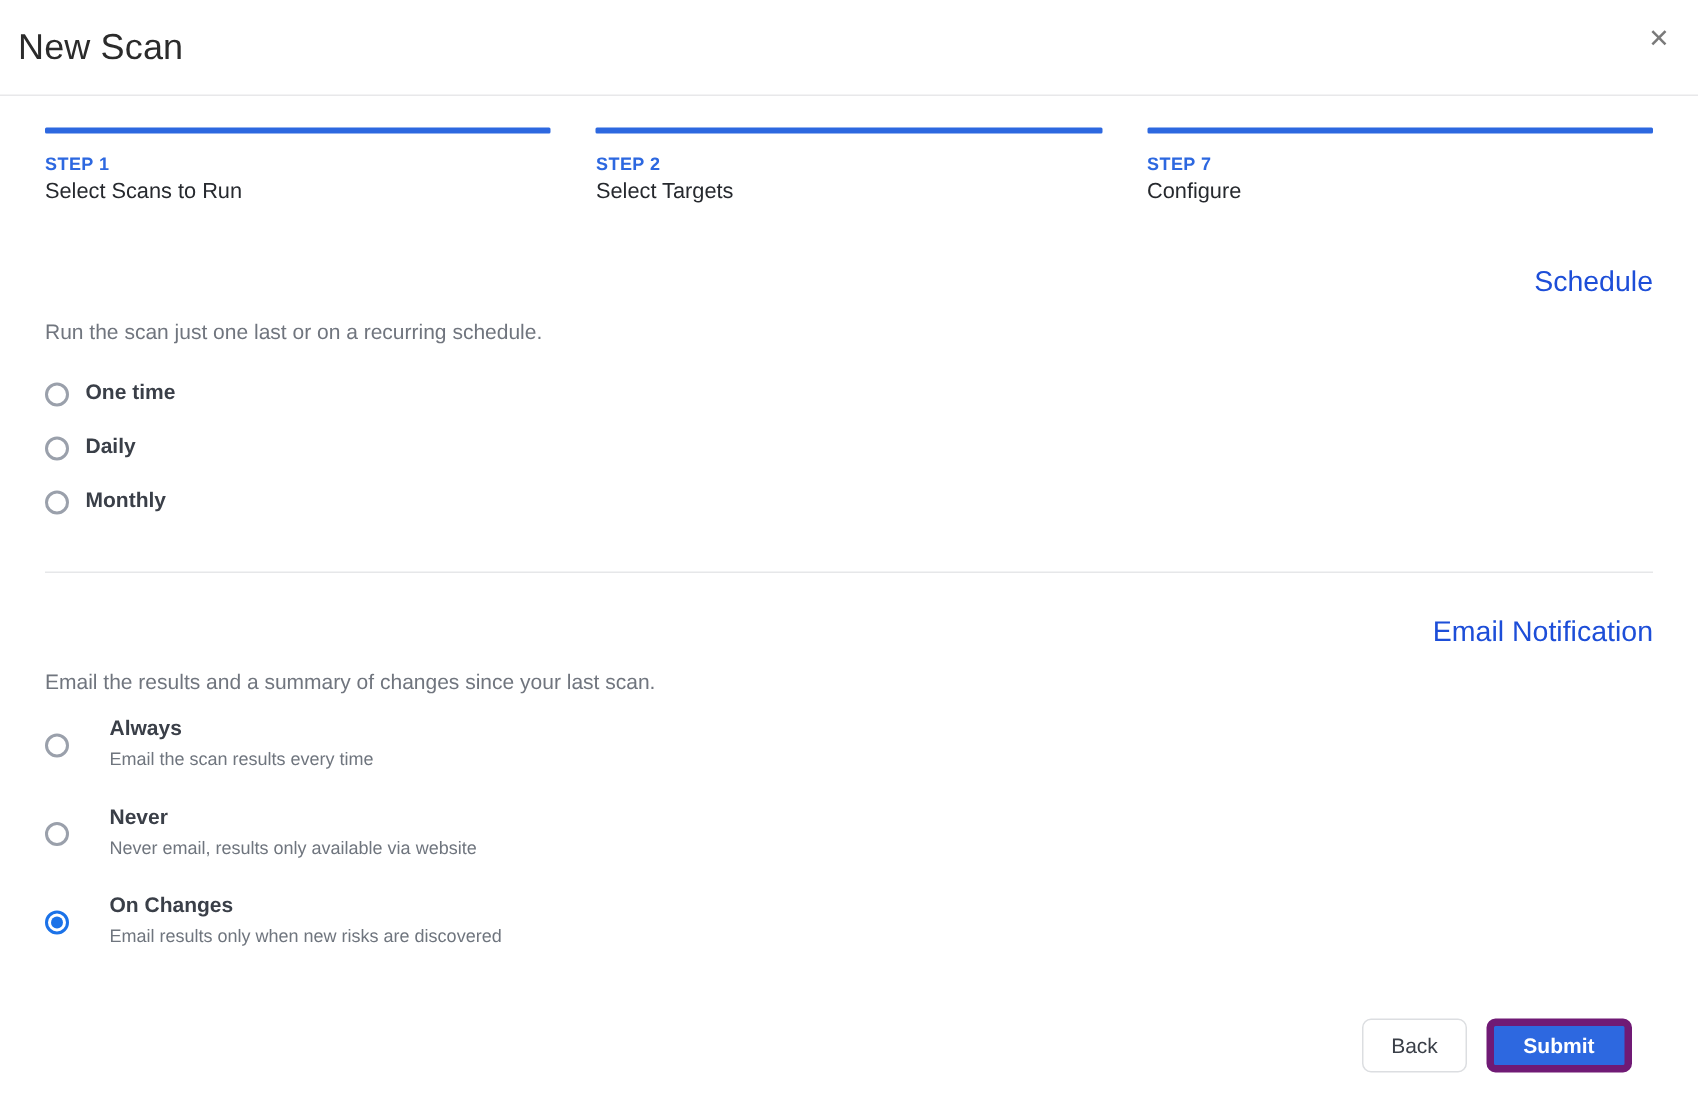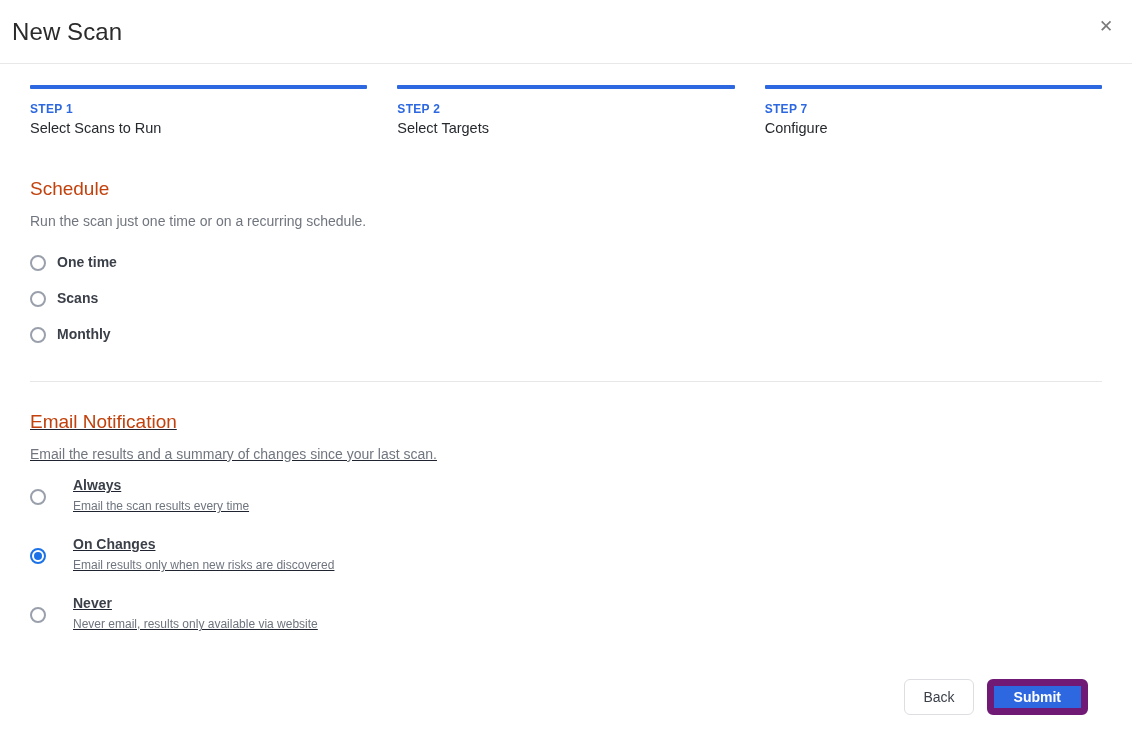--- a/index.html
+++ b/index.html
@@ -74,27 +74,28 @@
     font-size: 14.5px;
     font-weight: 400;
     color: #26292e;
   }
 
   
   .section {
     padding: 0 30px;
   }
   .sec-schedule { margin-top: 42px; }
-  .sec-email { margin-top: 29px; text-decoration: underline; }
+  .sec-email { margin-top: 29px; }
 
   .section-title {
     font-size: 19px;
     font-weight: 400;
-    color: #c2410c;
+    color: #1d4ed8;
     line-height: 1.2;
+    text-align: right;
   }
   .section-desc {
     margin-top: 11px;
     font-size: 14px;
     color: #70757e;
     line-height: 1.3;
   }
 
   .radio-list { margin-top: 14px; }
   .radio-row {
@@ -171,21 +172,21 @@
     justify-content: center;
   }
   .btn-back {
     background: #ffffff;
     border: 1px solid #dcdee1;
     color: #3a3f48;
     font-weight: 400;
   }
   .btn-submit {
     background: #2d68e0;
-    border: 7px solid #701a75;
+    border: 5px solid #701a75;
     color: #ffffff;
     font-weight: bold;
     padding: 0 20px;
   }
 </style>
 </head>
 <body>
 
 <div id="page">
 
@@ -207,33 +208,33 @@
     </div>
     <div class="step">
       <div class="step-bar"></div>
       <div class="step-num">STEP 7</div>
       <div class="step-label">Configure</div>
     </div>
   </div>
 
   <div class="section sec-schedule">
     <div class="section-title">Schedule</div>
-    <div class="section-desc">Run the scan just one time or on a recurring schedule.</div>
+    <div class="section-desc">Run the scan just one last or on a recurring schedule.</div>
 
     <div class="radio-list">
       <div class="radio-row">
         <span class="radio"></span>
         <span class="radio-texts">
           <span class="radio-label">One time</span>
         </span>
       </div>
       <div class="radio-row">
         <span class="radio"></span>
         <span class="radio-texts">
-          <span class="radio-label">Scans</span>
+          <span class="radio-label">Daily</span>
         </span>
       </div>
       <div class="radio-row">
         <span class="radio"></span>
         <span class="radio-texts">
           <span class="radio-label">Monthly</span>
         </span>
       </div>
     </div>
   </div>
@@ -246,31 +247,31 @@
 
     <div class="radio-list">
       <div class="radio-row with-desc">
         <span class="radio"></span>
         <span class="radio-texts">
           <div class="radio-label">Always</div>
           <div class="radio-sub">Email the scan results every time</div>
         </span>
       </div>
       <div class="radio-row with-desc">
+        <span class="radio"></span>
+        <span class="radio-texts">
+          <div class="radio-label">Never</div>
+          <div class="radio-sub">Never email, results only available via website</div>
+        </span>
+      </div>
+      <div class="radio-row with-desc">
         <span class="radio checked"></span>
         <span class="radio-texts">
           <div class="radio-label">On Changes</div>
           <div class="radio-sub">Email results only when new risks are discovered</div>
-        </span>
-      </div>
-      <div class="radio-row with-desc">
-        <span class="radio"></span>
-        <span class="radio-texts">
-          <div class="radio-label">Never</div>
-          <div class="radio-sub">Never email, results only available via website</div>
         </span>
       </div>
     </div>
   </div>
 
   <div class="footer">
     <div class="btn btn-back">Back</div>
     <div class="btn btn-submit">Submit</div>
   </div>
 

